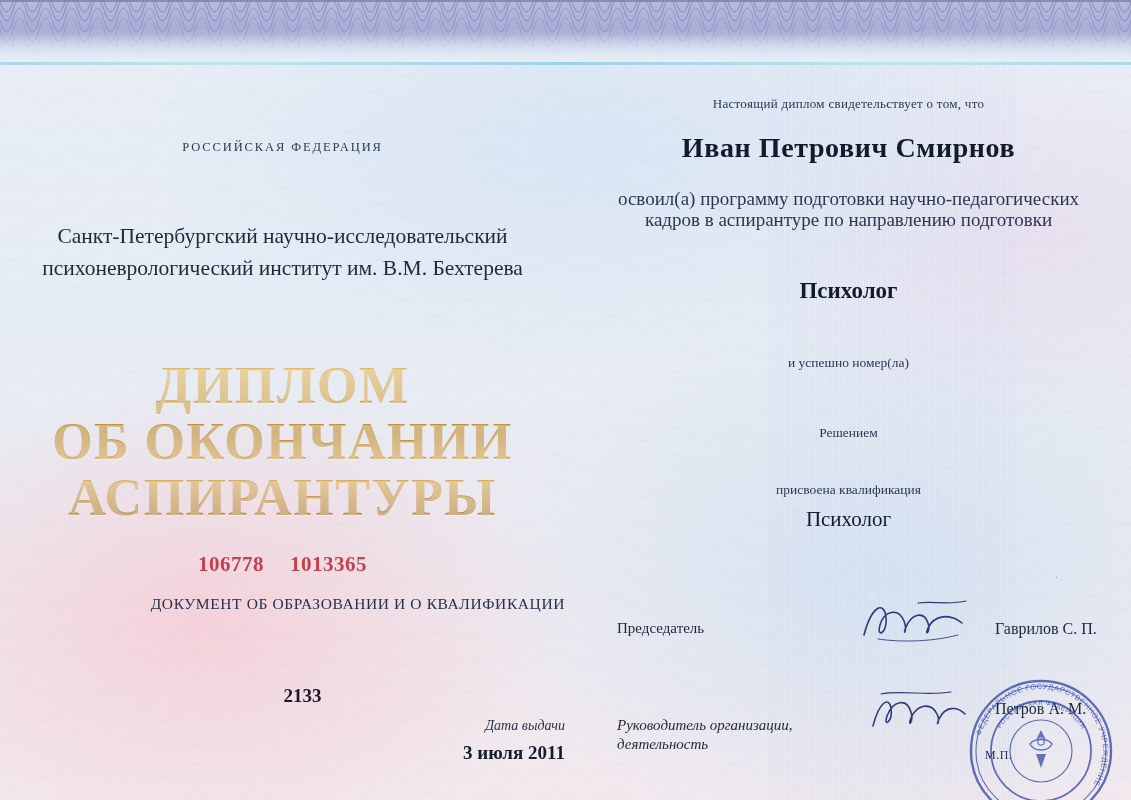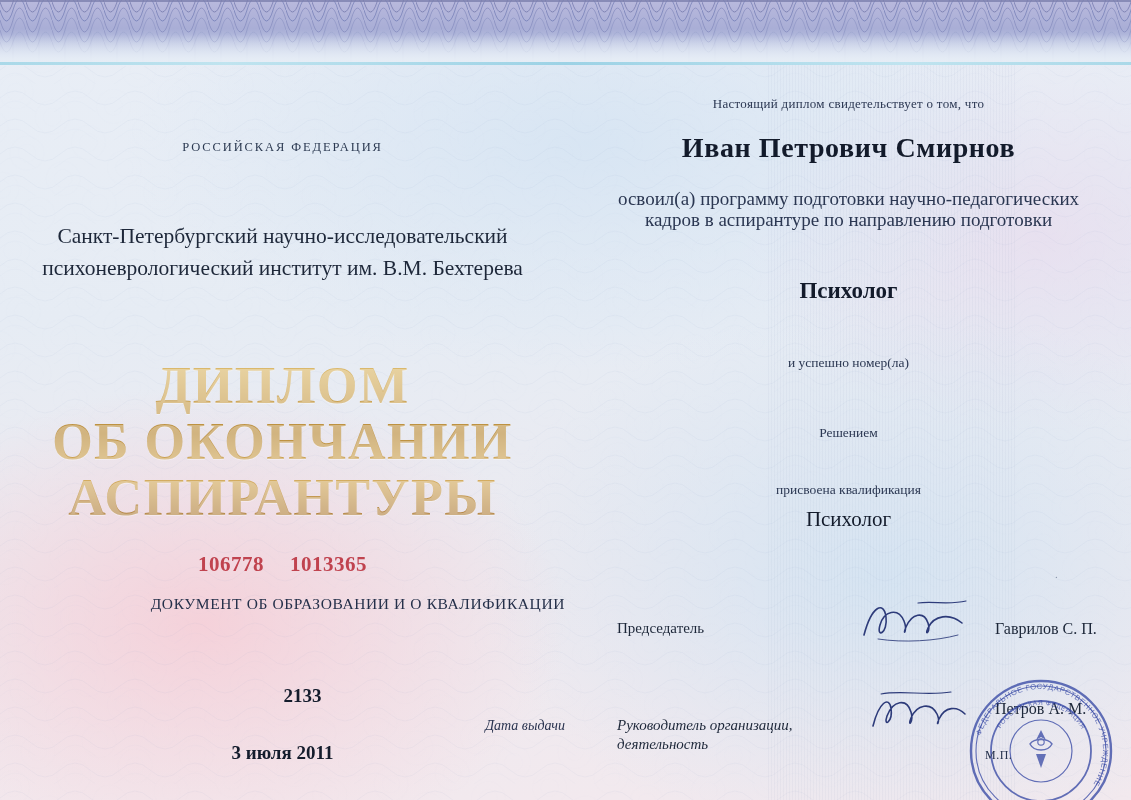--- a/index.html
+++ b/index.html
@@ -150,21 +150,21 @@
     width: 100%;
     text-align: right;
     font-size: 14px;
     font-style: italic;
     color: #2a3450;
   }
   .date-value {
     position: absolute;
     top: 672px;
     width: 100%;
-    text-align: center;
+    text-align: right;
     font-size: 19px;
     font-weight: bold;
     color: #141c2c;
   }
 
   
   .r-intro {
     position: absolute;
     top: 26px;
     width: 100%;

